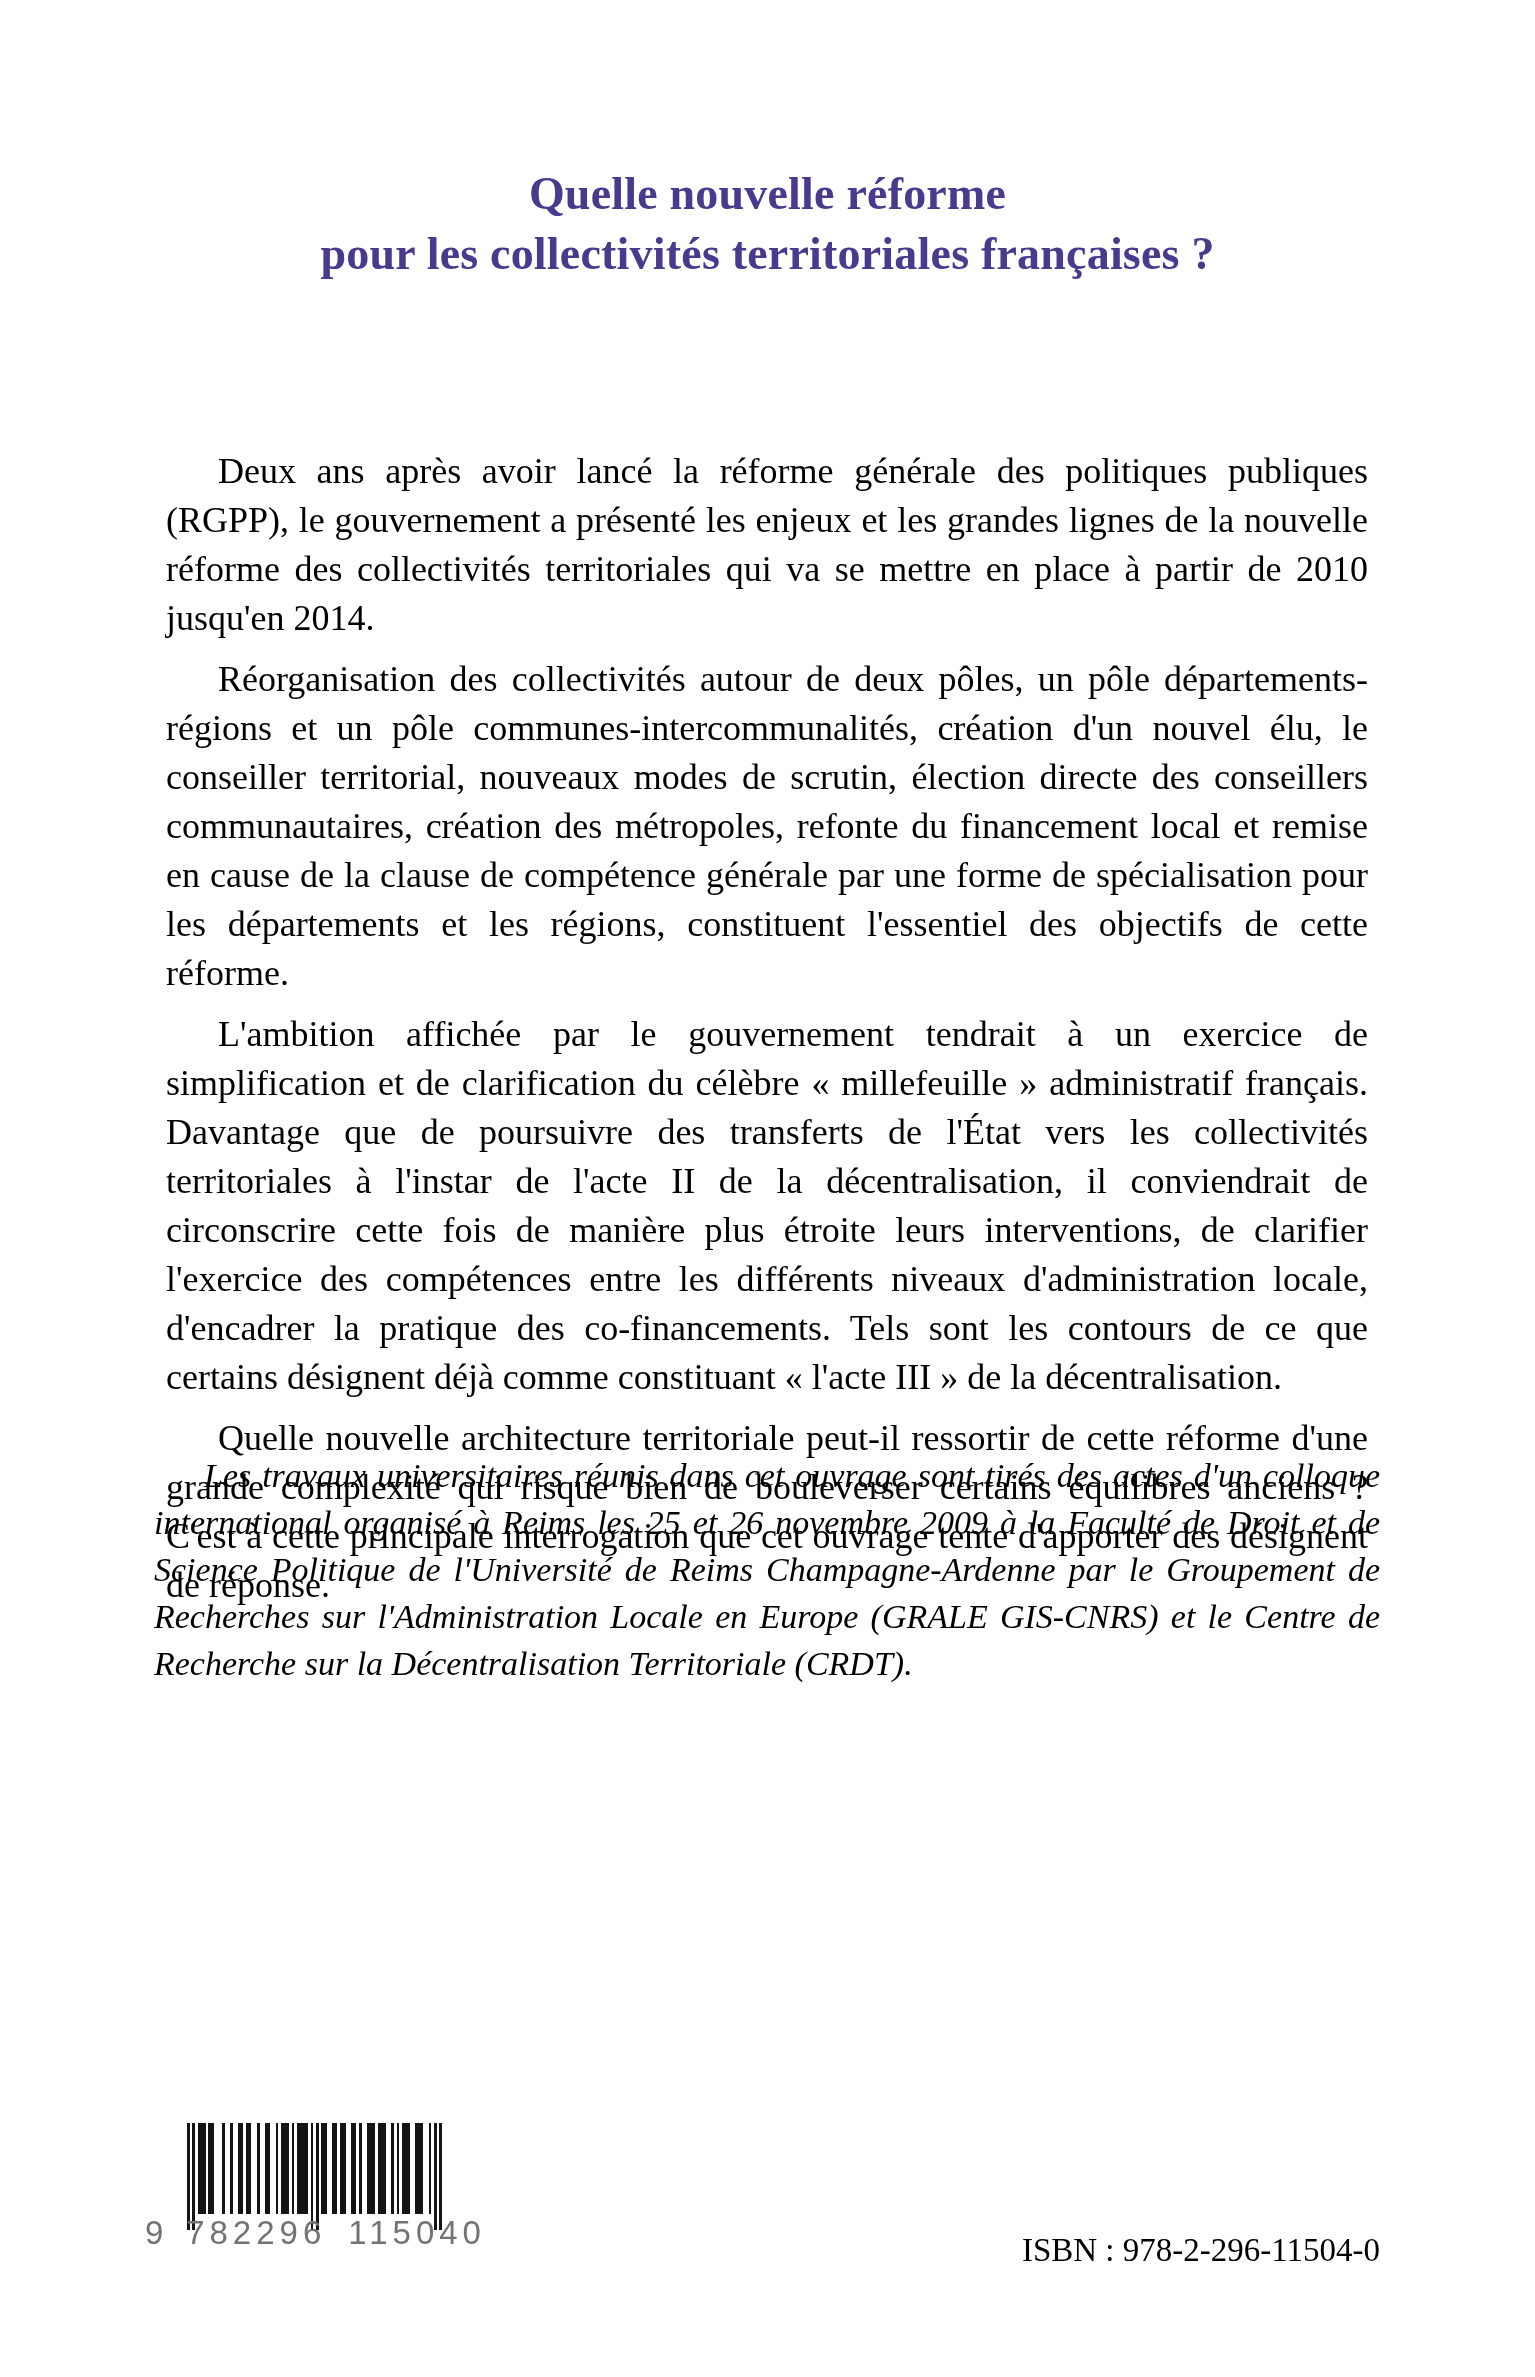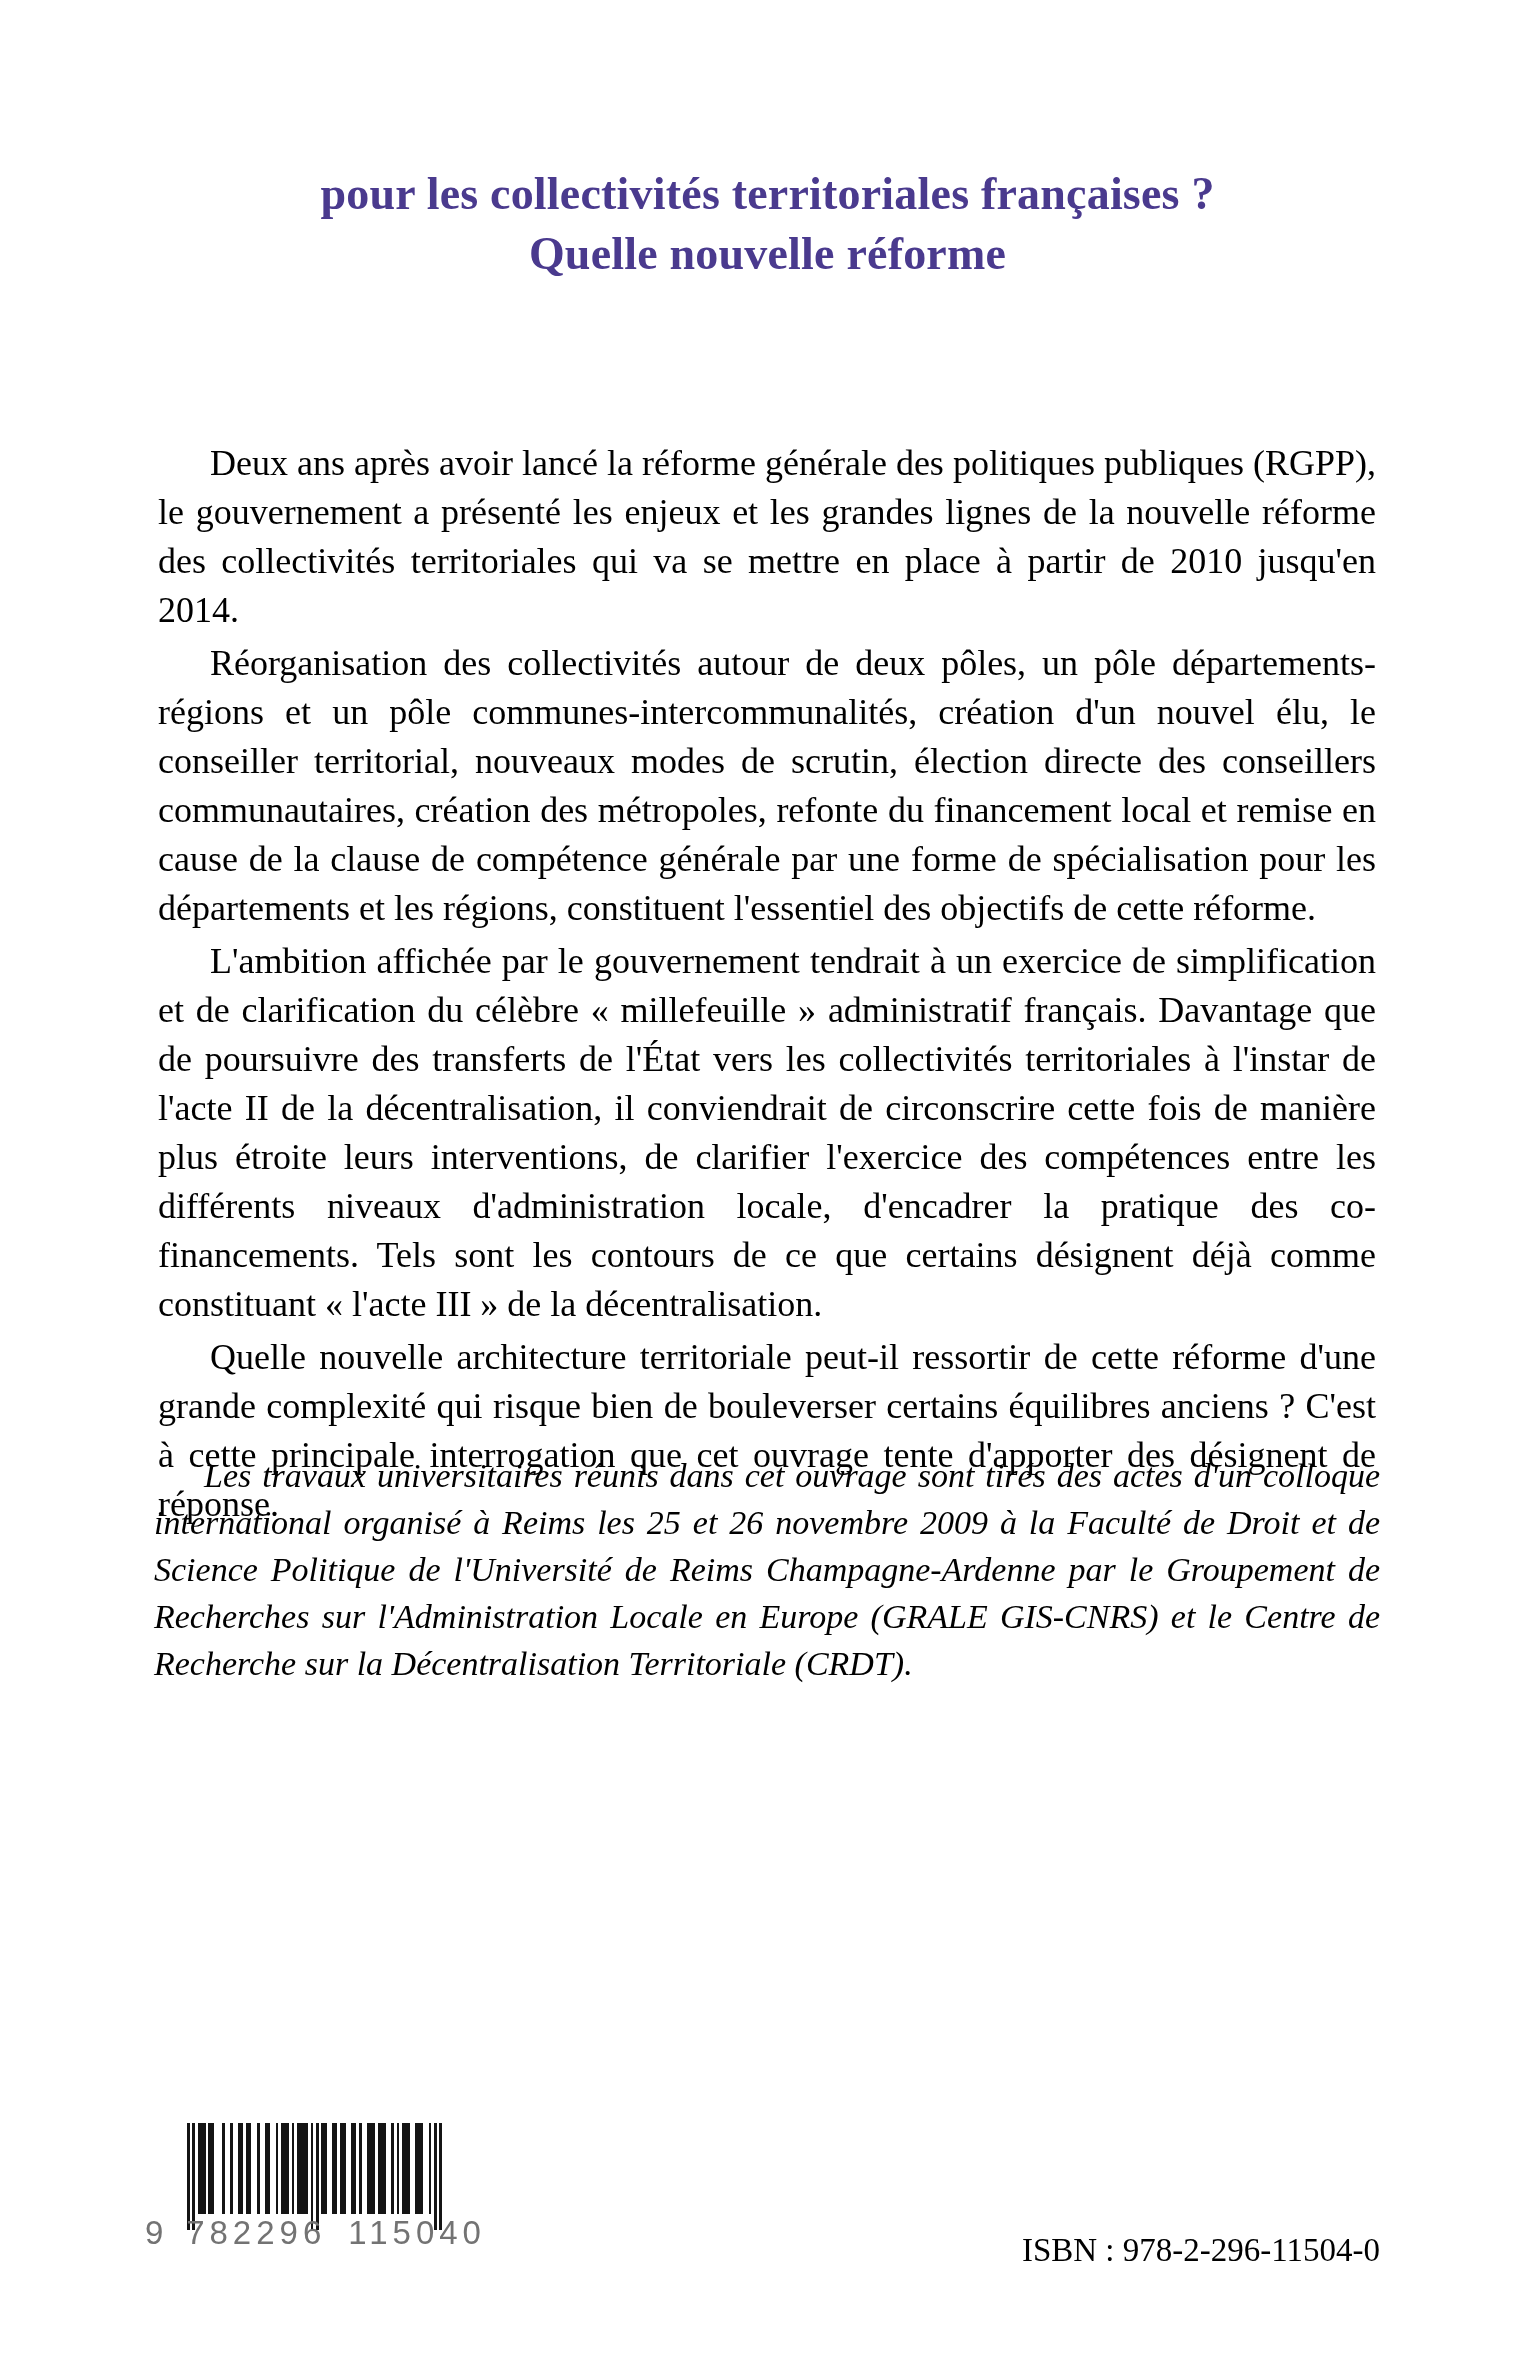--- a/index.html
+++ b/index.html
@@ -34,21 +34,21 @@
   }
 
   
   .body-block {
     position: absolute;
     top: 435px;
     left: 154px;
     width: 1226px;
   }
   .body-para {
-    margin: 4px;
+    margin: 12px;
     text-align: justify;
     text-justify: inter-word;
     font-size: 36px;
     line-height: 49px;
     text-indent: 52px;
     hyphens: none;
   }
 
   
   .note-block {
@@ -125,22 +125,22 @@
   .price-line {
     font-size: 33px;
     line-height: 44px;
     white-space: nowrap;
   }
 </style>
 </head>
 <body>
 
 <div class="title-block">
+  <span class="title-line">Quelle nouvelle réforme</span>
   <span class="title-line">pour les collectivités territoriales françaises ?</span>
-  <span class="title-line">Quelle nouvelle réforme</span>
 </div>
 
 <div class="body-block">
   <p class="body-para">Deux ans après avoir lancé la réforme générale des politiques publiques (RGPP), le gouvernement a présenté les enjeux et les grandes lignes de la nouvelle réforme des collectivités territoriales qui va se mettre en place à partir de 2010 jusqu'en 2014.</p>
   <p class="body-para">Réorganisation des collectivités autour de deux pôles, un pôle départements-régions et un pôle communes-intercommunalités, création d'un nouvel élu, le conseiller territorial, nouveaux modes de scrutin, élection directe des conseillers communautaires, création des métropoles, refonte du financement local et remise en cause de la clause de compétence générale par une forme de spécialisation pour les départements et les régions, constituent l'essentiel des objectifs de cette réforme.</p>
   <p class="body-para">L'ambition affichée par le gouvernement tendrait à un exercice de simplification et de clarification du célèbre « millefeuille » administratif français. Davantage que de poursuivre des transferts de l'État vers les collectivités territoriales à l'instar de l'acte II de la décentralisation, il conviendrait de circonscrire cette fois de manière plus étroite leurs interventions, de clarifier l'exercice des compétences entre les différents niveaux d'administration locale, d'encadrer la pratique des co-financements. Tels sont les contours de ce que certains désignent déjà comme constituant « l'acte III » de la décentralisation.</p>
   <p class="body-para">Quelle nouvelle architecture territoriale peut-il ressortir de cette réforme d'une grande complexité qui risque bien de bouleverser certains équilibres anciens ? C'est à cette principale interrogation que cet ouvrage tente d'apporter des désignent de réponse.</p>
 </div>
 
 <div class="note-block">

